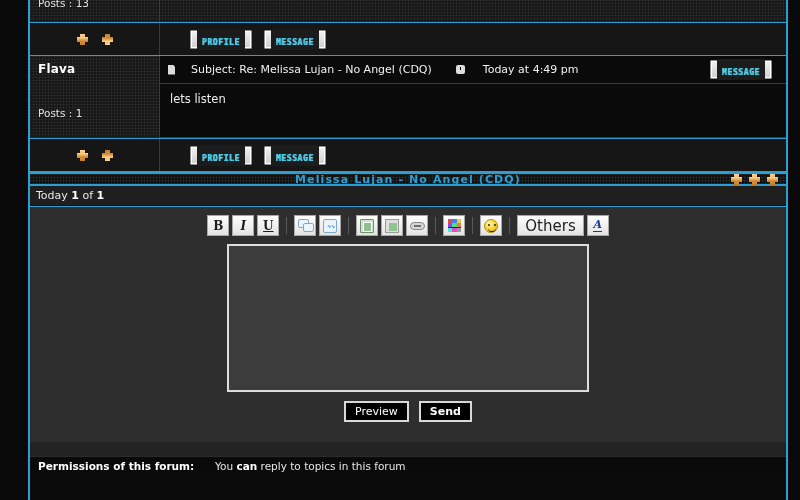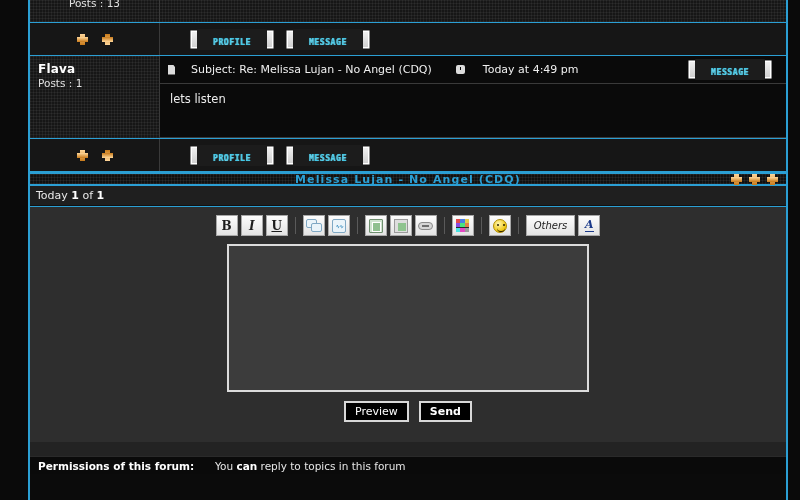--- a/index.html
+++ b/index.html
@@ -51,21 +51,21 @@
   .post-left {
     width: 130px; flex: 0 0 130px;
     border-right: 1px solid #3a3a3a;
     padding: 6px 8px;
     color: #e9e9e9;
   }
   .post-right { flex: 1 1 auto; min-width: 0; }
 
   .username {
     font-size: 12px; font-weight: bold; color: #ffffff;
-    letter-spacing: .2px;
+    margin-bottom: 30px; letter-spacing: .2px;
   }
   .userstat { font-size: 10.5px; color: #e2e2e2; line-height: 1.35; }
 
   
   .post.clipped .post-left { padding-top: 0; }
   .post.clipped .userstat { margin-top: -4px; }
 
   
   .subject-bar {
     display: flex; align-items: center; gap: 16px;
@@ -121,21 +121,21 @@
   .pix-btn {
     display: inline-flex; align-items: center; justify-content: center;
     height: 19px; padding: 0 6px;
     background: linear-gradient(#f2f2f2, #cfcfcf);
     border: 1px solid #8d8d8d;
     box-shadow: inset 0 0 0 1px #ffffff;
     border-radius: 1px;
   }
   .pix-btn .pix-inner {
     background: #1c1c1c;
-    padding: 1px 16px;
+    padding: 1px 5px;
     border-radius: 1px;
     display: inline-block;
   }
   .pix-btn .pix-text {
     font-family: "DejaVu Sans Mono", "Liberation Mono", monospace;
     font-size: 8px; font-weight: bold; letter-spacing: .6px;
     color: #3fc8e8;
     text-shadow: 0 0 1px #0a6f86, 1px 0 0 rgba(60,200,232,.35);
     -webkit-text-stroke: .2px #9fe4f3;
   }
@@ -209,22 +209,22 @@
     gap: 3px; margin-bottom: 8px;
   }
   .tb {
     width: 22px; height: 21px;
     background: linear-gradient(#fdfdfd, #e3e3e3);
     border: 1px solid #a8a8a8;
     display: flex; align-items: center; justify-content: center;
     font-size: 12px; color: #1d1d1d;
     font-family: "DejaVu Serif", "Liberation Serif", serif;
   }
-  .tb.wide { width: auto; padding: 0 7px; font-size: 10px;
-             font-family: "DejaVu Sans", "Liberation Sans", sans-serif; font-style: italic; }
+  .tb.wide { width: auto; padding: 0 7px; font-size: 15px;
+             font-family: "DejaVu Sans", "Liberation Sans", sans-serif; }
   .tb-sep { width: 1px; height: 17px; background: #5a5a5a; margin: 0 4px; }
 
   .tb b { font-weight: bold; }
   .tb i { font-style: italic; font-weight: bold; }
   .tb u { text-decoration: underline; font-weight: bold; }
 
   
   .g-quote { width: 15px; height: 13px; position: relative; }
   .g-quote::before, .g-quote::after {
     content: ""; position: absolute; border: 1.2px solid #7fa8c4;
@@ -344,21 +344,21 @@
 </head>
 <body>
 
 <div id="page">
 
   <div class="gutter"></div>
   <div class="gutter right"></div>
 
   <div id="forum">
 
-    <div class="post clipped" style="height:23px;text-align:center;">
+    <div class="post clipped" style="height:23px;">
       <div class="post-left">
         <div class="userstat">Posts : 13</div>
       </div>
       <div class="post-right"></div>
     </div>
 
     <div class="post-footer" style="border-bottom:1px solid #2b9fd4;background:#161616;">
       <div class="footer-left">
         <span class="arrow-btn"></span>
         <span class="arrow-btn down"></span>

